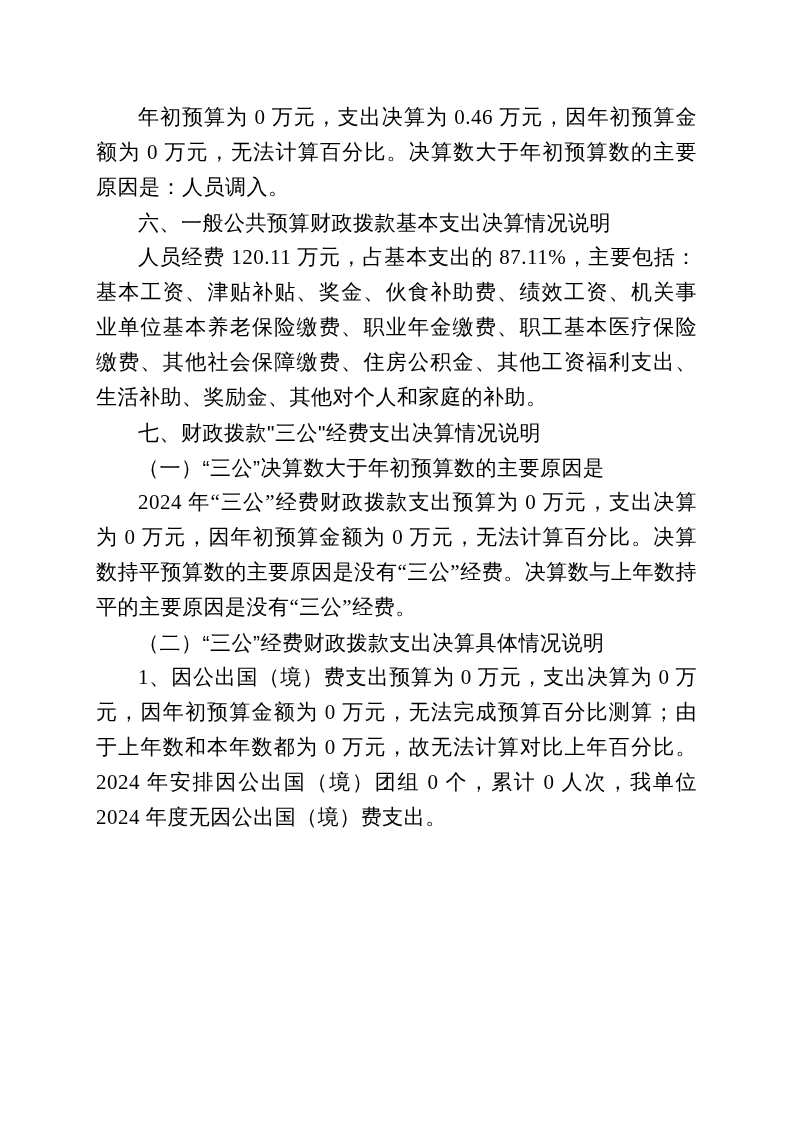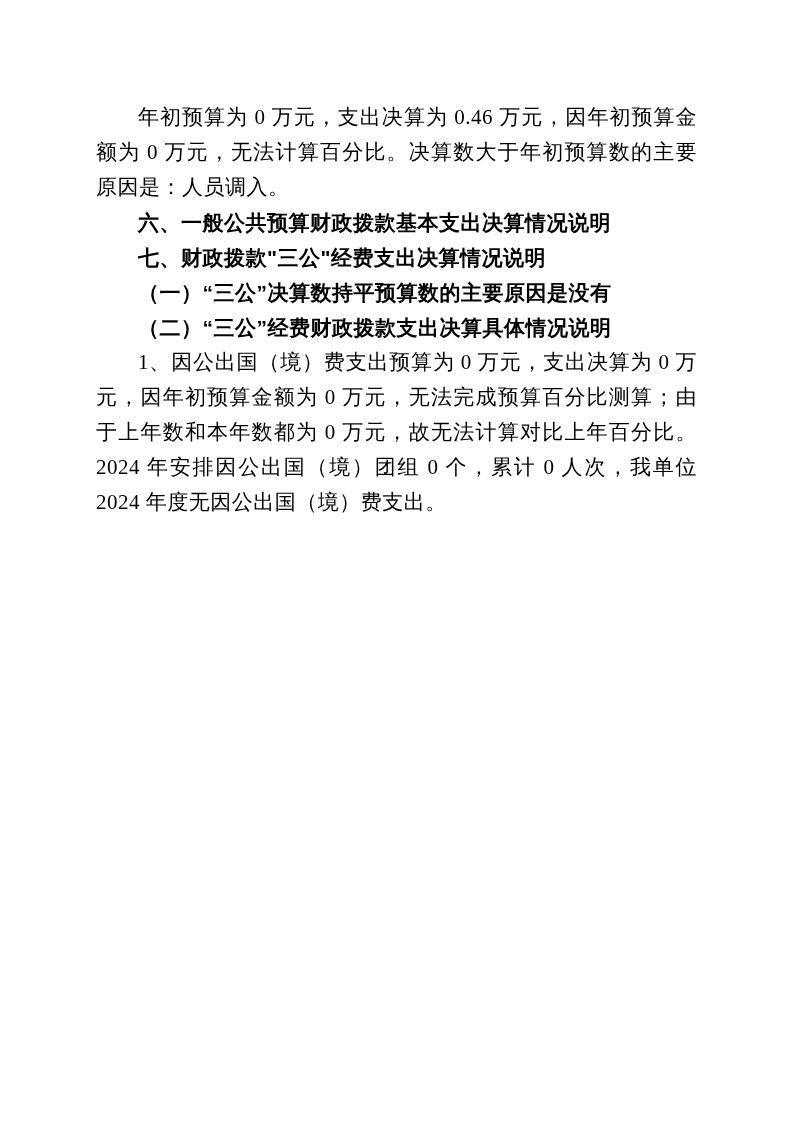--- a/index.html
+++ b/index.html
@@ -27,30 +27,32 @@
   .para {
     margin: 0;
     text-align: justify;
     text-indent: 2em;
     letter-spacing: 0.5px;
   }
   .heading {
     margin: 0;
     text-align: left;
     text-indent: 2em;
-    font-weight: bold;
+    font-weight: normal;
     font-family: "Liberation Sans", "DejaVu Sans", sans-serif;
     letter-spacing: 0.5px;
   }
 </style>
 </head>
 <body>
 
 <div class="page">
   <div class="doc-body">
     <p class="para">年初预算为 0 万元，支出决算为 0.46 万元，因年初预算金额为 0 万元，无法计算百分比。决算数大于年初预算数的主要原因是：人员调入。</p>
     <p class="heading">六、一般公共预算财政拨款基本支出决算情况说明</p>
+    <p class="para">人员经费 120.11 万元，占基本支出的 87.11%，主要包括：基本工资、津贴补贴、奖金、伙食补助费、绩效工资、机关事业单位基本养老保险缴费、职业年金缴费、职工基本医疗保险缴费、其他社会保障缴费、住房公积金、其他工资福利支出、生活补助、奖励金、其他对个人和家庭的补助。</p>
     <p class="heading">七、财政拨款"三公"经费支出决算情况说明</p>
-    <p class="heading">（一）“三公”决算数持平预算数的主要原因是没有</p>
+    <p class="heading">（一）“三公”决算数大于年初预算数的主要原因是</p>
+    <p class="para">2024 年“三公”经费财政拨款支出预算为 0 万元，支出决算为 0 万元，因年初预算金额为 0 万元，无法计算百分比。决算数持平预算数的主要原因是没有“三公”经费。决算数与上年数持平的主要原因是没有“三公”经费。</p>
     <p class="heading">（二）“三公”经费财政拨款支出决算具体情况说明</p>
     <p class="para">1、因公出国（境）费支出预算为 0 万元，支出决算为 0 万元，因年初预算金额为 0 万元，无法完成预算百分比测算；由于上年数和本年数都为 0 万元，故无法计算对比上年百分比。2024 年安排因公出国（境）团组 0 个，累计 0 人次，我单位 2024 年度无因公出国（境）费支出。</p>
   </div>
 </div>
 
 </body></html>

